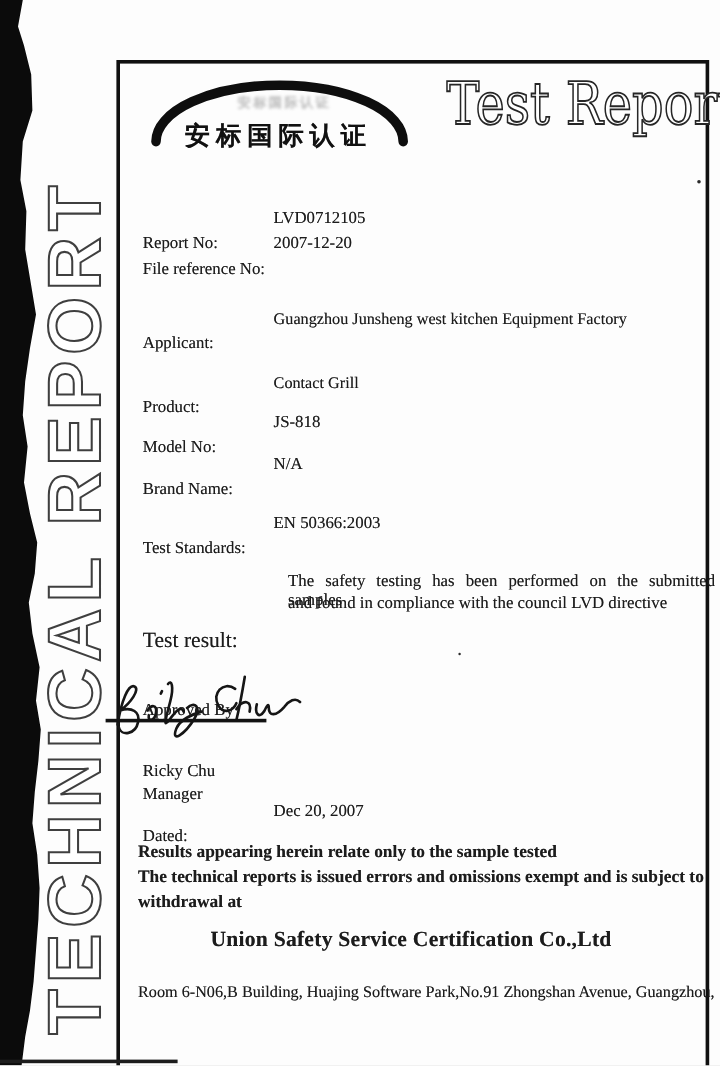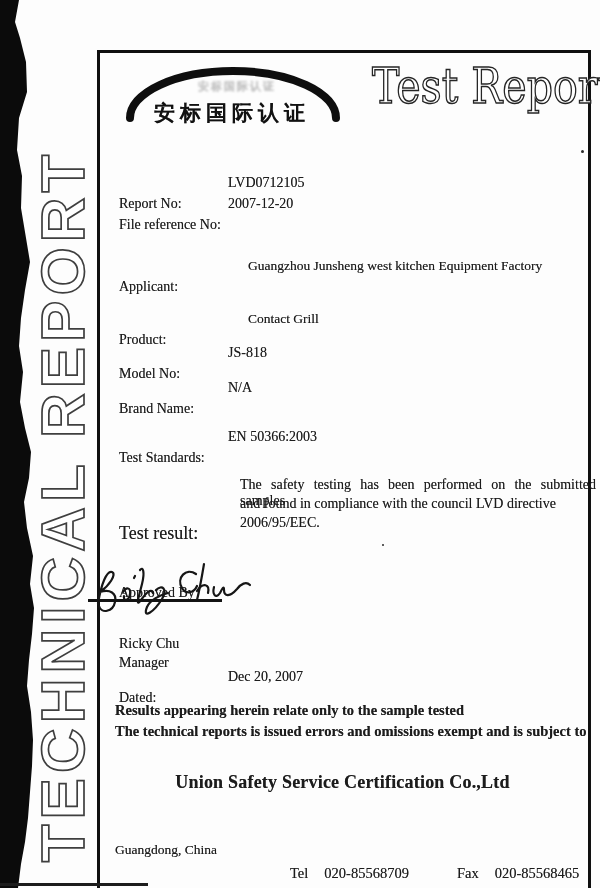--- a/index.html
+++ b/index.html
@@ -35,21 +35,21 @@
   .report-title{
     position:absolute;left:372px;top:58px;width:225px;text-align:center;
     font-family:"DejaVu Serif", serif;font-size:49px;white-space:nowrap;
     color:#ffffff;-webkit-text-stroke:1.5px #262626;
     transform:scaleX(.84);transform-origin:0 0;
   }
   
   .row{position:absolute;left:0;width:600px;font-size:14px;white-space:nowrap;}
   .lbl{position:absolute;left:119px;margin-top:21px;}
   .val{position:absolute;left:228px;}
-  .val-sm{font-size:13.5px;margin-left:20px;}
+  .val-sm{font-size:13.5px;}
   
   .tr-line{position:absolute;left:228px;width:356px;font-size:14px;margin-left:12px;}
   .just{text-align:justify;text-align-last:justify;white-space:normal;}
   
   .sig-underline{position:absolute;left:88px;top:599px;width:134px;height:2.5px;background:#131313;}
   .sig-svg{position:absolute;left:90px;top:554px;}
   
   .disc{position:absolute;left:115px;width:468px;font-weight:bold;font-size:14.5px;white-space:nowrap;}
   .company{position:absolute;left:97px;top:772px;width:491px;text-align:center;font-weight:bold;font-size:18px;letter-spacing:.2px;}
   .addr{position:absolute;left:115px;width:468px;font-size:13.5px;white-space:nowrap;}
@@ -109,21 +109,20 @@
     <div class="row" style="top:429px">
       <span class="lbl">Test Standards:</span>
       <span class="val">EN 50366:2003</span>
     </div>
 
     <div class="row" style="top:502px">
       <span class="lbl" style="font-size:18px">Test result:</span>
     </div>
     <div class="tr-line just" style="top:477px;position:absolute">The safety testing has been performed on the submitted samples</div>
     <div class="tr-line" style="top:496px;position:absolute">and found in compliance with the council LVD directive</div>
-    <div class="tr-line" style="top:515px;position:absolute">2006/95/EEC.</div>
 
     <div class="row" style="top:564px">
       <span class="lbl">Approved By</span>
     </div>
     <svg class="sig-svg" width="168" height="64" viewBox="0 0 168 64">
       <g fill="none" stroke="#161616" stroke-width="2.2" stroke-linecap="round" stroke-linejoin="round">
         <path d="M8,50 C11,30 17,16 22,18 C27,20 19,32 10,38 C20,35 27,39 25,48 C23,58 11,60 9,52"></path>
         <path d="M33,38 C36,33 41,33 40,40 C39,47 33,48 34,42"></path>
         <path d="M44,24 l1,-2"></path>
         <path d="M50,16 C53,12 55,18 52,30 C49,42 45,54 51,46 C57,38 61,34 63,39"></path>
@@ -142,28 +141,23 @@
       <span class="lbl">Manager</span>
     </div>
 
     <div class="row" style="top:669px">
       <span class="lbl">Dated:</span>
       <span class="val">Dec 20, 2007</span>
     </div>
 
     <div class="disc just" style="top:723px">The technical reports is issued errors and omissions exempt and is subject to</div>
     <div class="disc" style="top:702px">Results appearing herein relate only to the sample tested</div>
+    <div class="disc" style="top:744px">withdrawal at</div>
 
     <div class="company">Union Safety Service Certification Co.,Ltd</div>
-    <div class="addr" style="top:842px">Guangdong, China</div>
-    <div class="telfax">
-      <span>Tel</span>
-      <span class="num">020-85568709</span>
-      <span class="fax-group">Fax</span>
-      <span class="num">020-85568465</span>
-    </div>
+    <div class="addr just" style="top:819px">Room 6-N06,B Building, Huajing Software Park,No.91 Zhongshan Avenue, Guangzhou,</div>
   </div>
 
   <div class="speck" style="left:581px;top:150px;width:3px;height:3px;"></div>
   <div class="speck" style="left:382px;top:544px;width:2px;height:2px;"></div>
 
   <div class="scan-bottom-line"></div>
 </div>
 
 </body></html>

